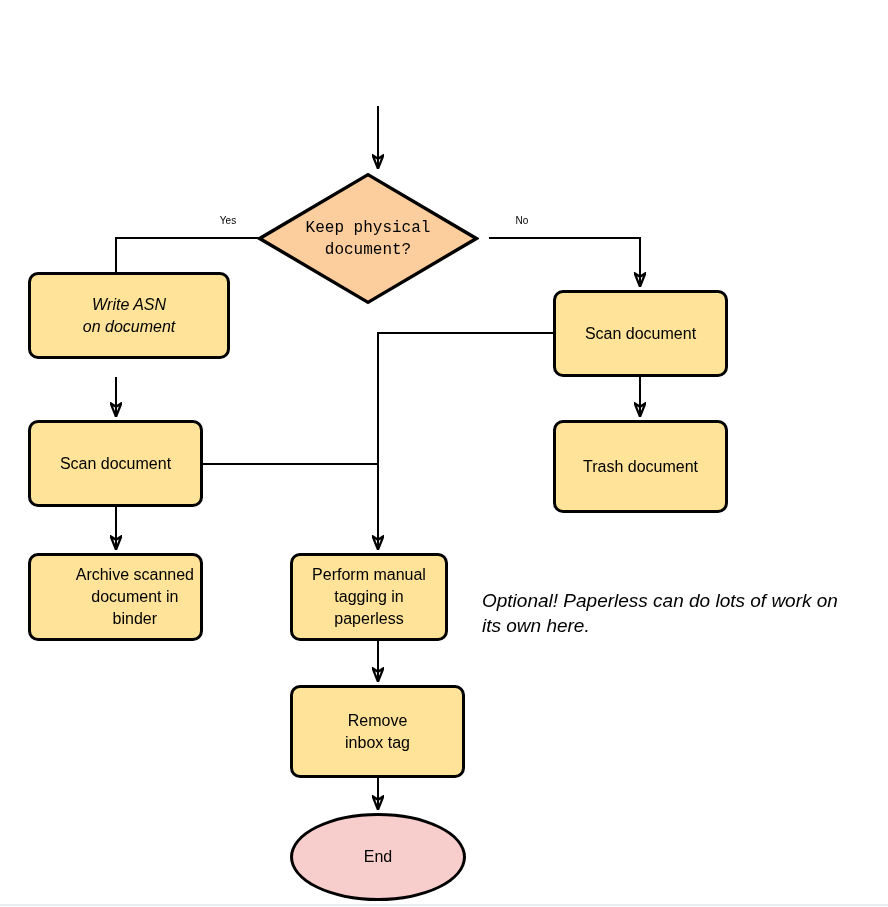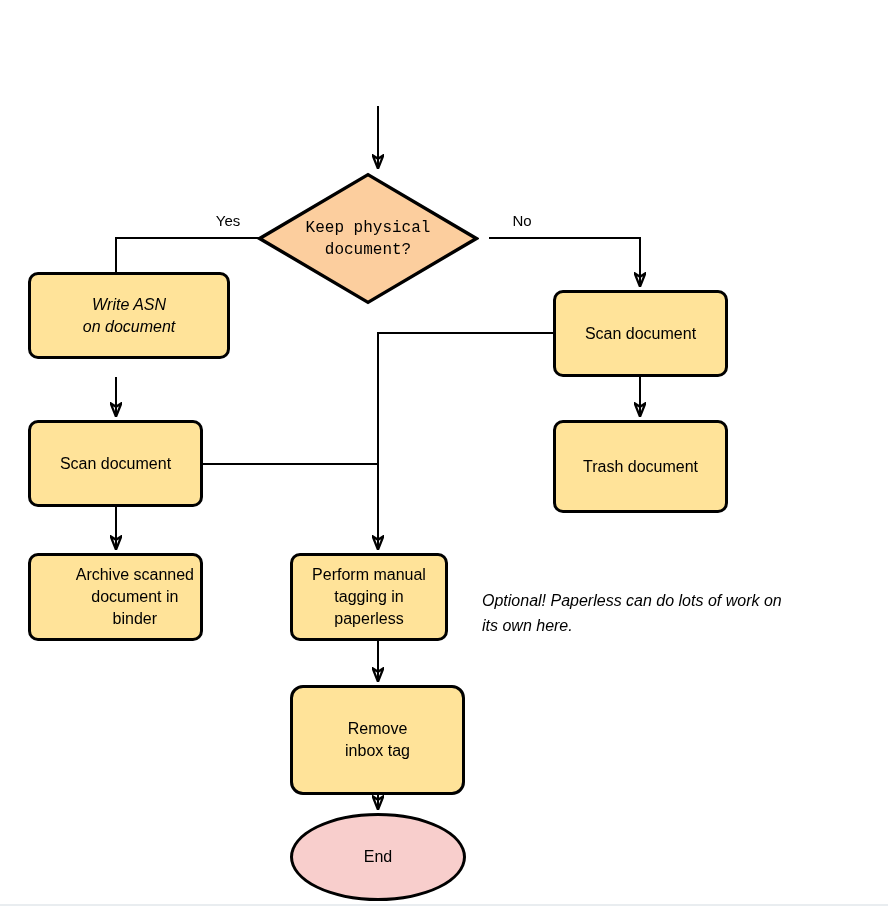--- a/index.html
+++ b/index.html
@@ -69,40 +69,40 @@
   }
   
   #n-start        { left: 290px; top: 16px;  width: 176px; height: 90px; }
   #n-decision     { left: 257px; top: 172px; width: 222px; height: 133px; font-family: Liberation Mono, monospace; }
   #n-write-asn    { left: 28px;  top: 272px; width: 202px; height: 87px; font-style: italic; }
   #n-scan-left    { left: 28px;  top: 420px; width: 175px; height: 87px; }
   #n-archive      { left: 28px;  top: 553px; width: 175px; height: 88px; justify-content: flex-end; }
   #n-scan-right   { left: 553px; top: 290px; width: 175px; height: 87px; }
   #n-trash        { left: 553px; top: 420px; width: 175px; height: 93px; }
   #n-perform      { left: 290px; top: 553px; width: 158px; height: 88px; }
-  #n-remove       { left: 290px; top: 685px; width: 175px; height: 110px; border-radius: 13px; }
+  #n-remove       { left: 290px; top: 685px; width: 175px; height: 93px; }
   #n-end          { left: 290px; top: 813px; width: 176px; height: 88px; justify-content: center; }
 
   .edge-label {
     position: absolute;
-    font-size: 15px;
+    font-size: 10px;
     line-height: 18px;
     text-align: center;
     width: 50px;
   }
   #lbl-yes { left: 203px; top: 212px; }
   #lbl-no  { left: 497px; top: 212px; }
 
   #annotation {
     position: absolute;
     left: 482px;
     top: 588px;
     width: 404px;
     font-style: italic;
-    font-size: 16px;
+    font-size: 19px;
     line-height: 25px;
     white-space: pre-line;
   }
   #page-bottom-border {
     position: absolute;
     left: 0;
     bottom: 1px;
     width: 100%;
     height: 2px;
     background: var(--page-bottom-border, #e9edf0);

